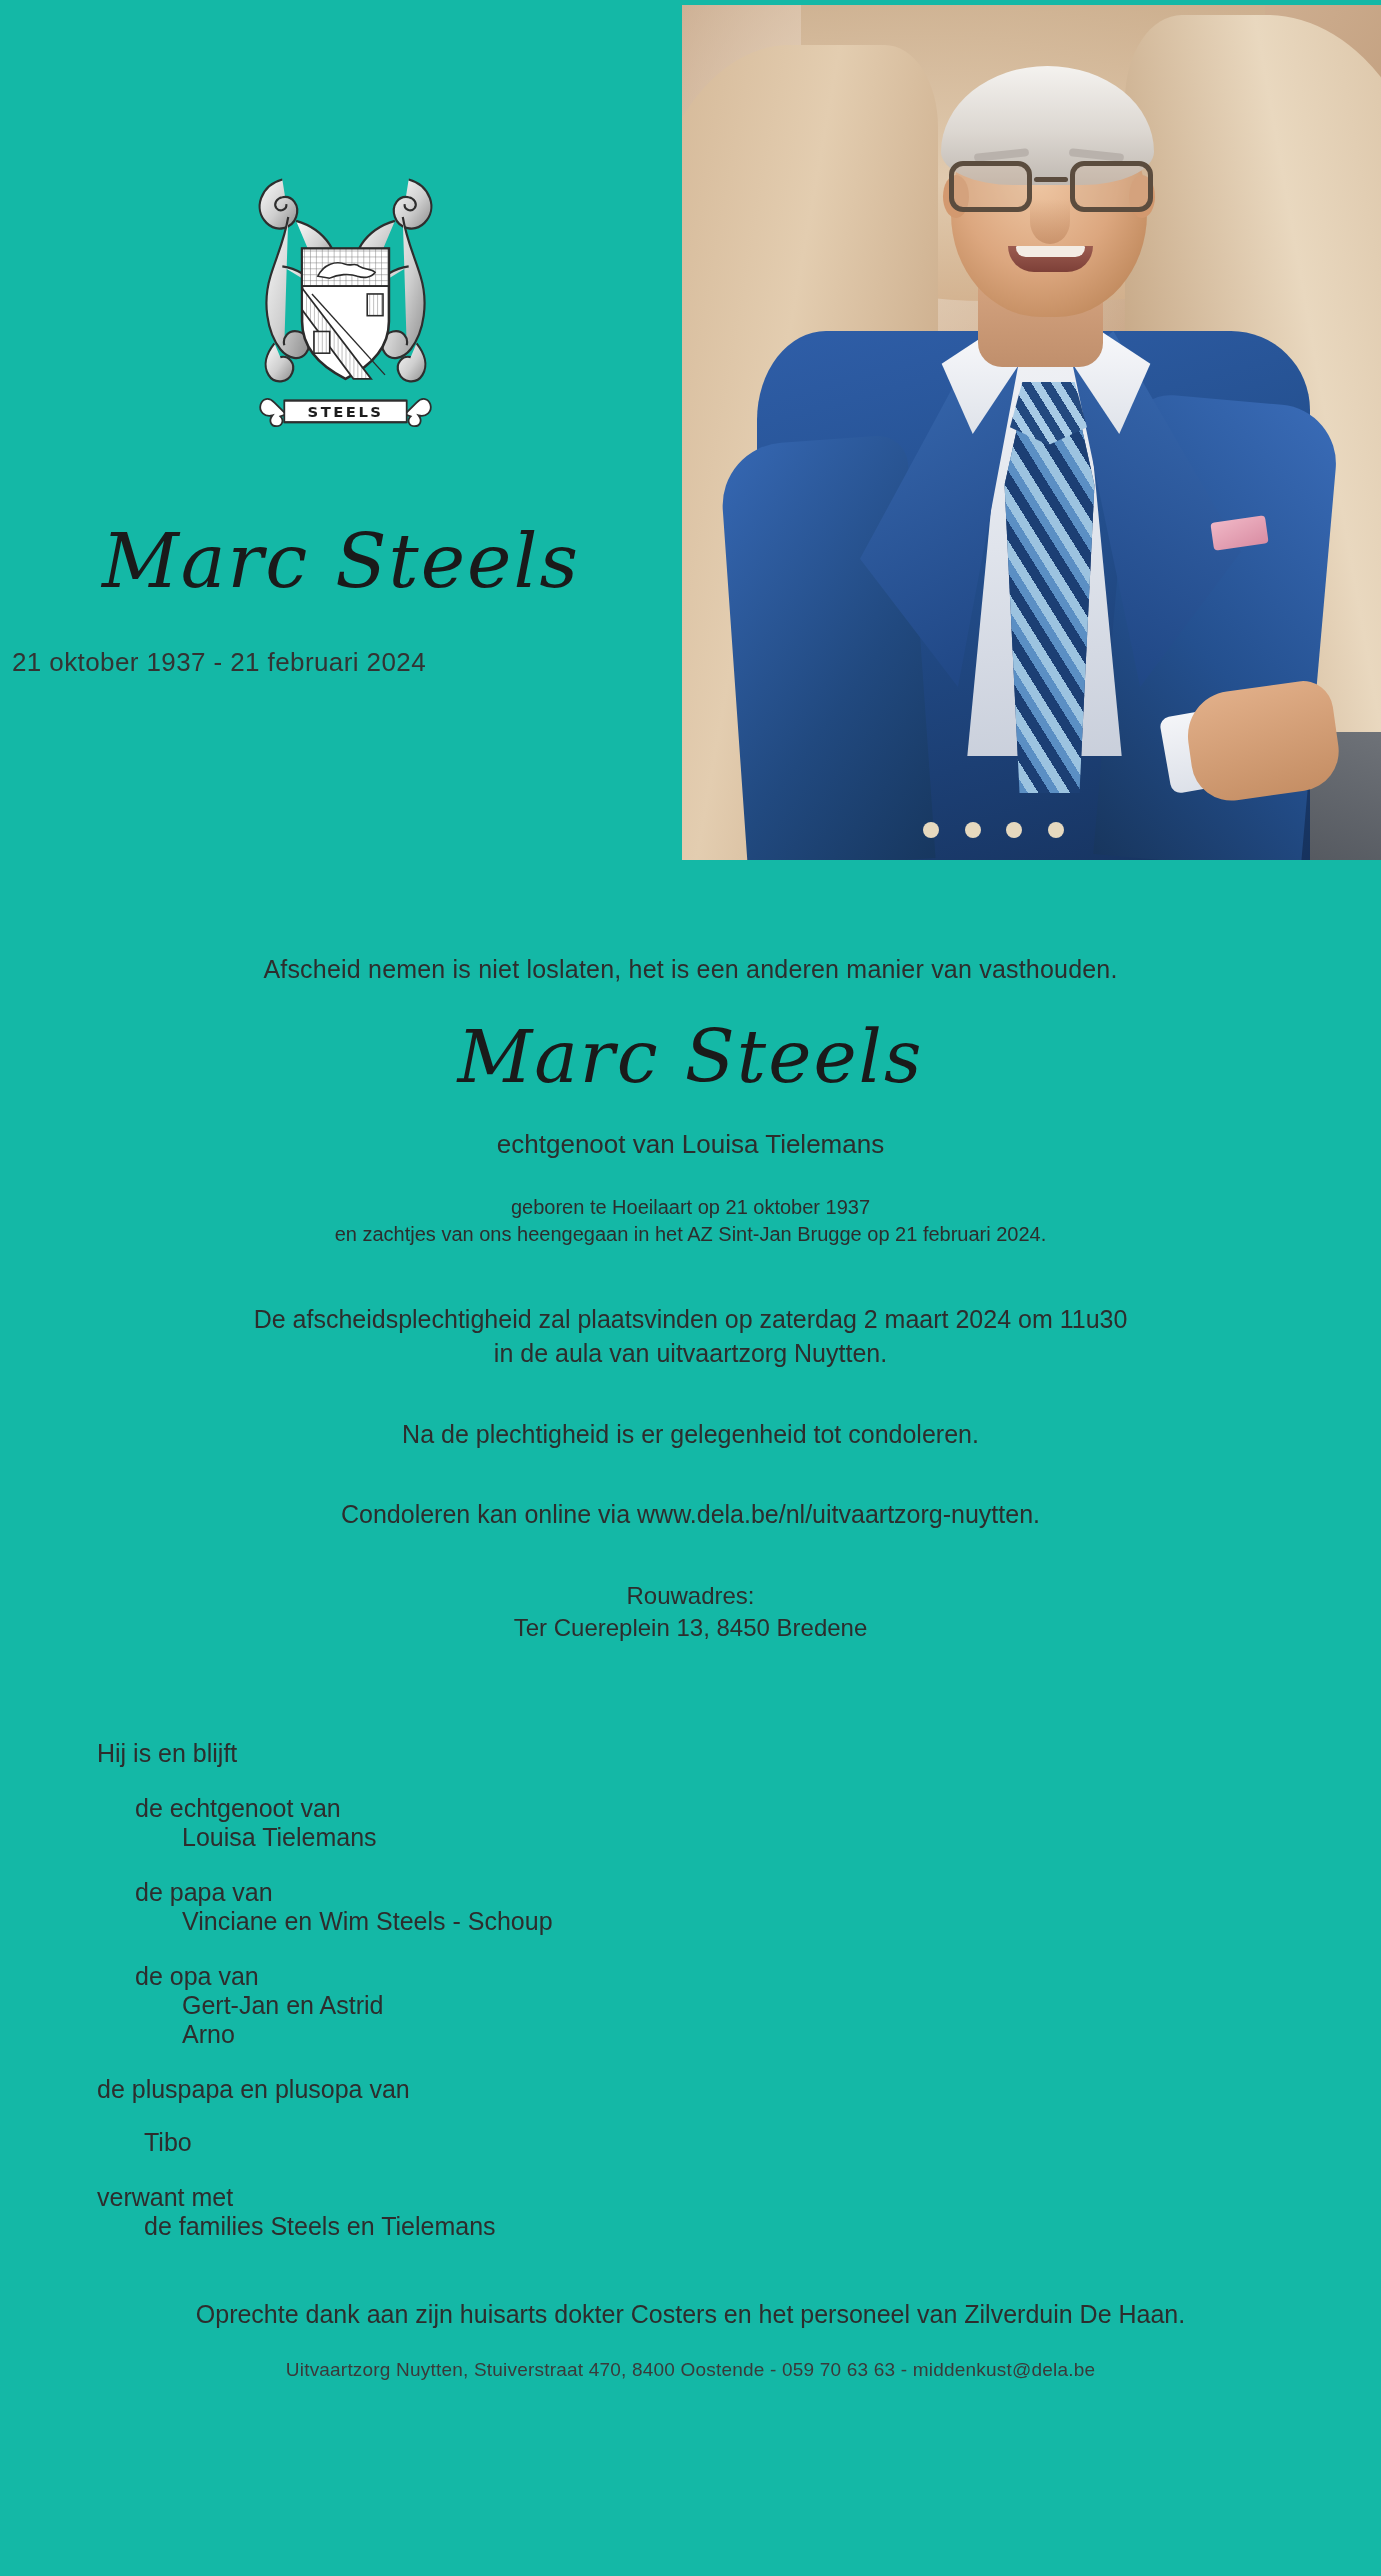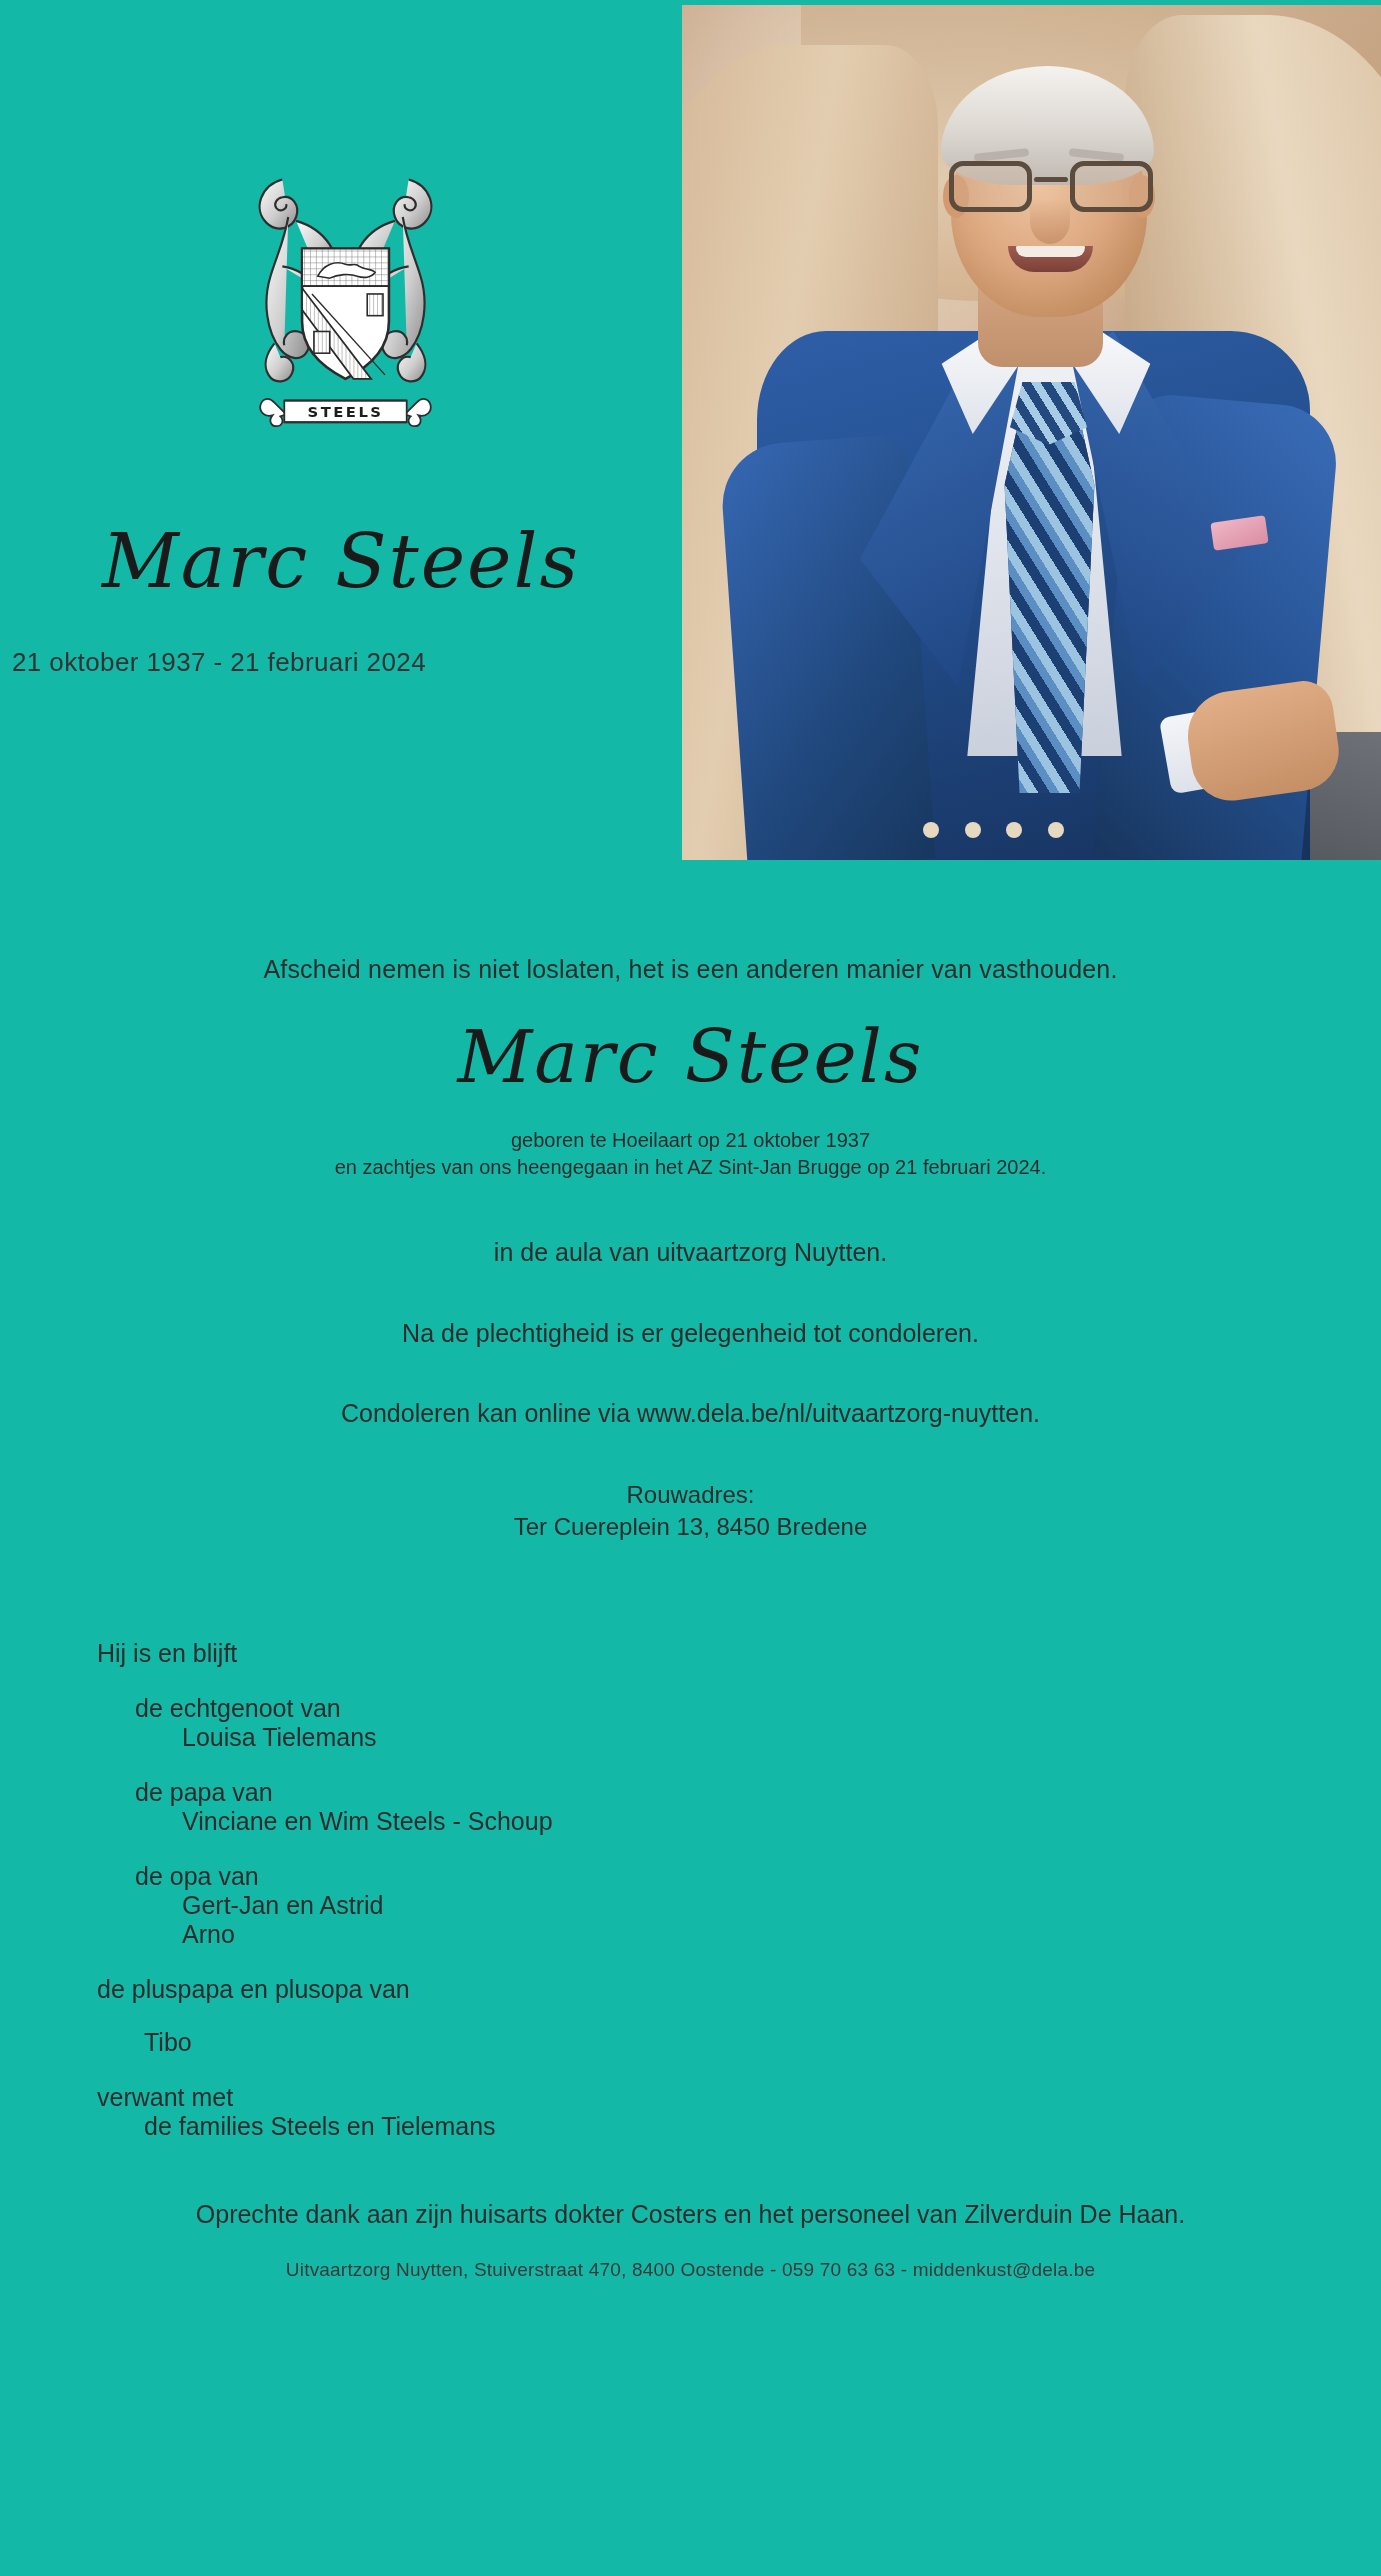--- a/index.html
+++ b/index.html
@@ -485,27 +485,29 @@
       </div>
     </div>
   </div>
 
   <div class="body-section">
 
     <div class="quote">Afscheid nemen is niet loslaten, het is een anderen manier van vasthouden.</div>
 
     <div class="big-name">Marc Steels</div>
 
+    <div class="spouse">echtgenoot van Louisa Tielemans</div>
 
     <div class="born-block">
       <div>geboren te Hoeilaart op 21 oktober 1937</div>
       <div>en zachtjes van ons heengegaan in het AZ Sint-Jan Brugge op 21 februari 2024.</div>
     </div>
 
     <div class="ceremony-block">
+      <div>De afscheidsplechtigheid zal plaatsvinden op zaterdag 2 maart 2024 om 11u30</div>
       <div>in de aula van uitvaartzorg Nuytten.</div>
     </div>
 
     <div class="condol-after">Na de plechtigheid is er gelegenheid tot condoleren.</div>
 
     <div class="condol-online">Condoleren kan online via www.dela.be/nl/uitvaartzorg-nuytten.</div>
 
     <div class="mourn-address">
       <div>Rouwadres:</div>
       <div>Ter Cuereplein 13, 8450 Bredene</div>

